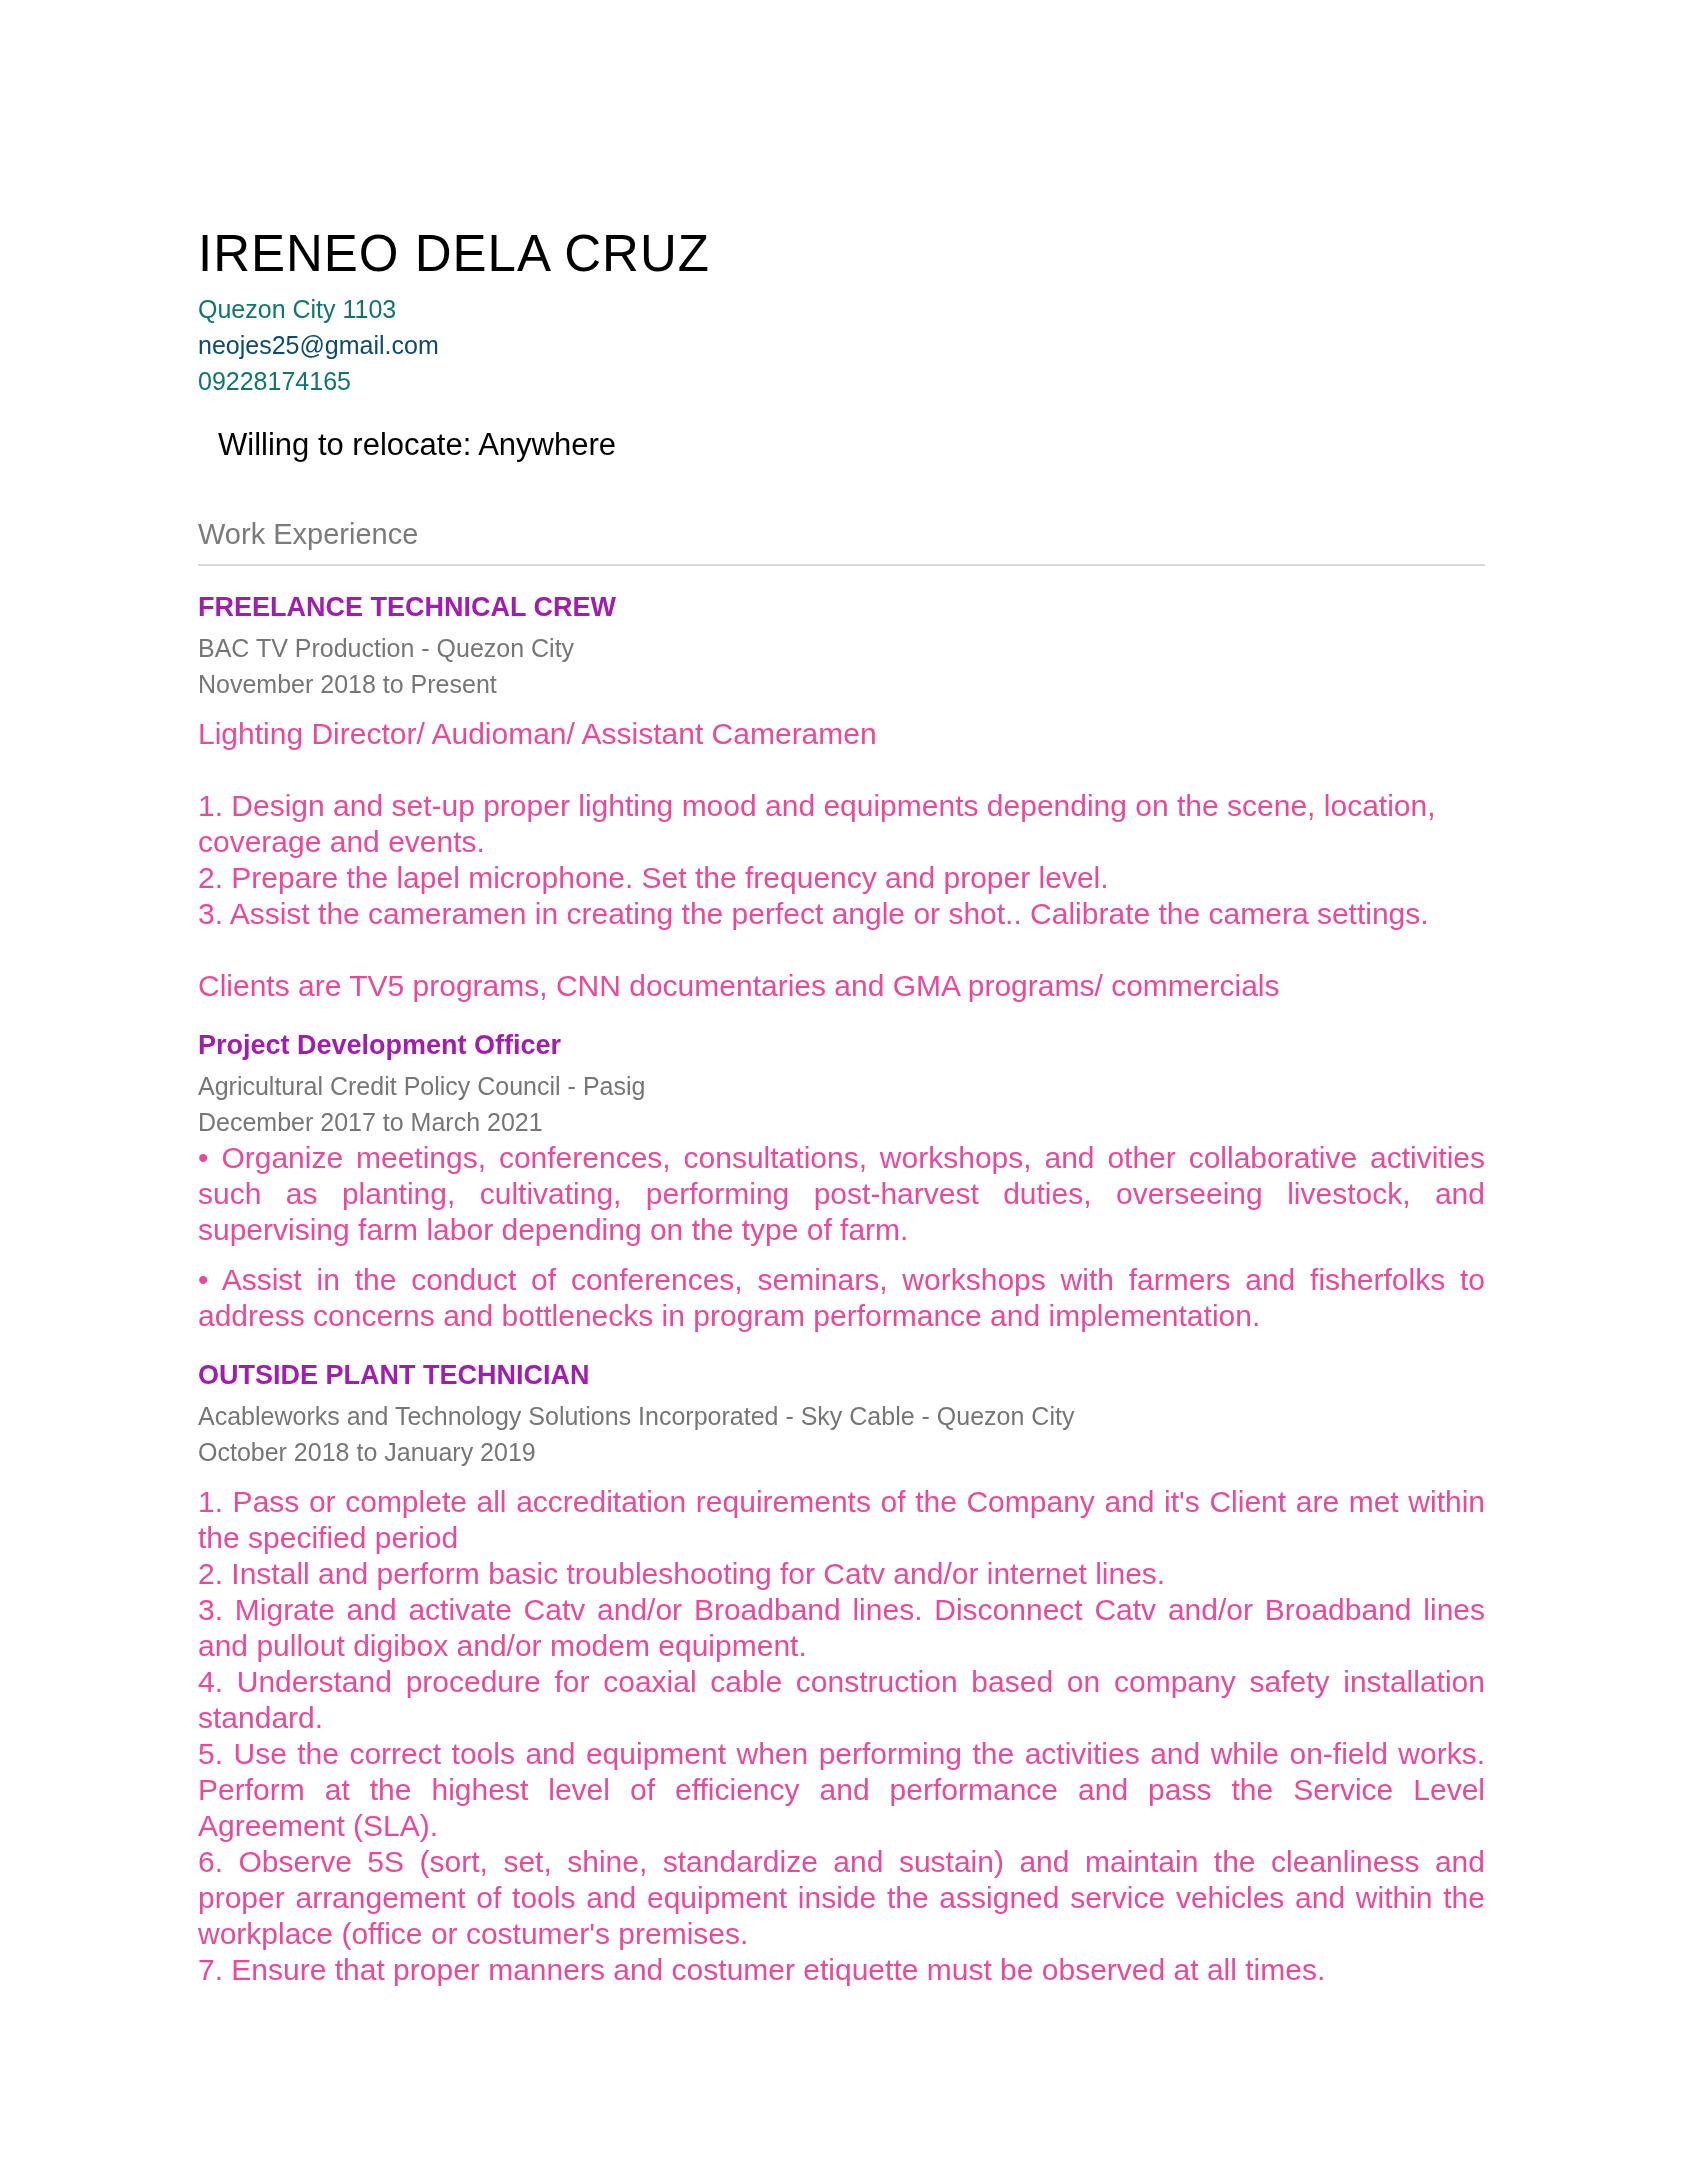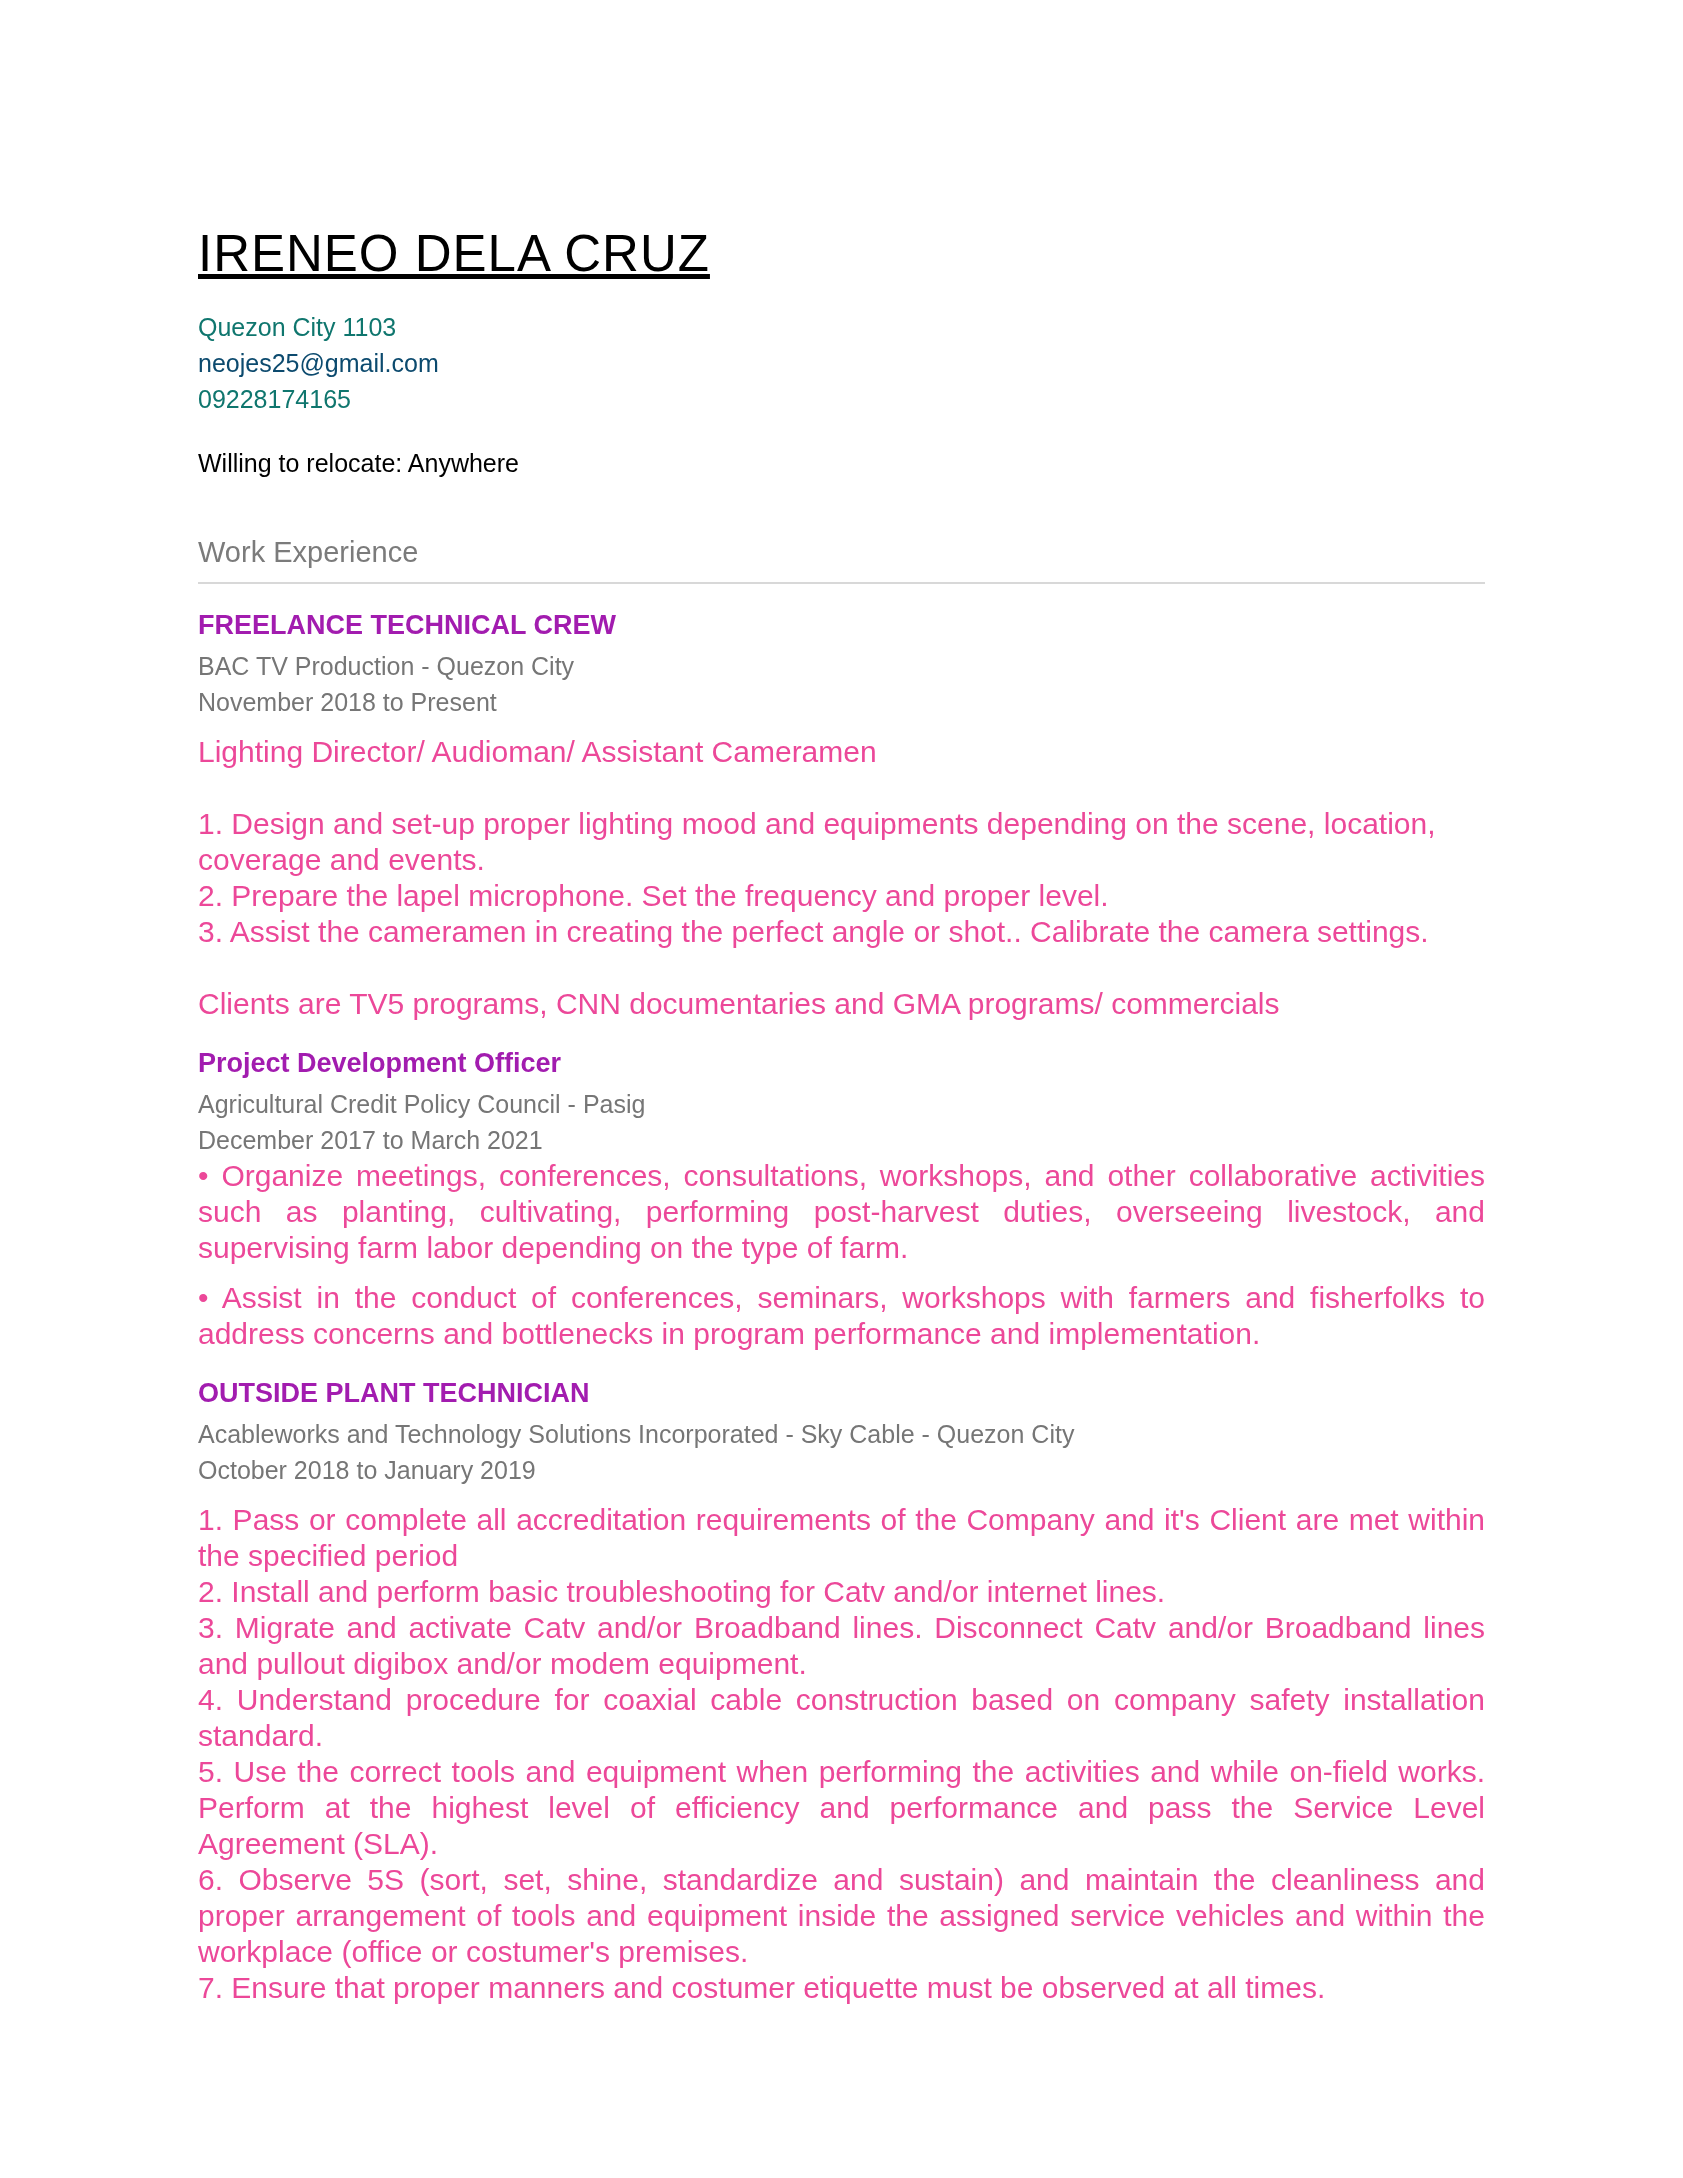--- a/index.html
+++ b/index.html
@@ -16,42 +16,42 @@
     padding: 224px 198px 0 198px;
     font-family: "Liberation Sans", "DejaVu Sans", sans-serif;
     color: #000000;
     overflow: hidden;
   }
   h1.name {
     font-size: 51px;
     font-weight: 400;
     line-height: 59px;
     letter-spacing: 1px;
-    margin: 0 0 26px 0;
+    margin: 0 0 8px 0;
     color: #000000;
-    text-decoration: underline;
   }
   .contact-line {
     font-size: 25px;
     line-height: 36px;
     color: #0f766e;
   }
   a.email-link {
     display: block;
     font-size: 25px;
     line-height: 36px;
     color: #0c4a6e;
     text-decoration: none;
     width: -moz-fit-content;
     width: fit-content;
   }
   .relocate-line {
     margin-top: 28px;
-    font-size: 25px;
+    font-size: 31px;
     line-height: 36px;
+    margin-left: 20px;
   }
   h2.section-title {
     margin: 51px 0 0 0;
     font-size: 29px;
     font-weight: 400;
     line-height: 40px;
     color: #7b7b7b;
   }
   hr.section-divider {
     margin: 10px 0 0 0;

